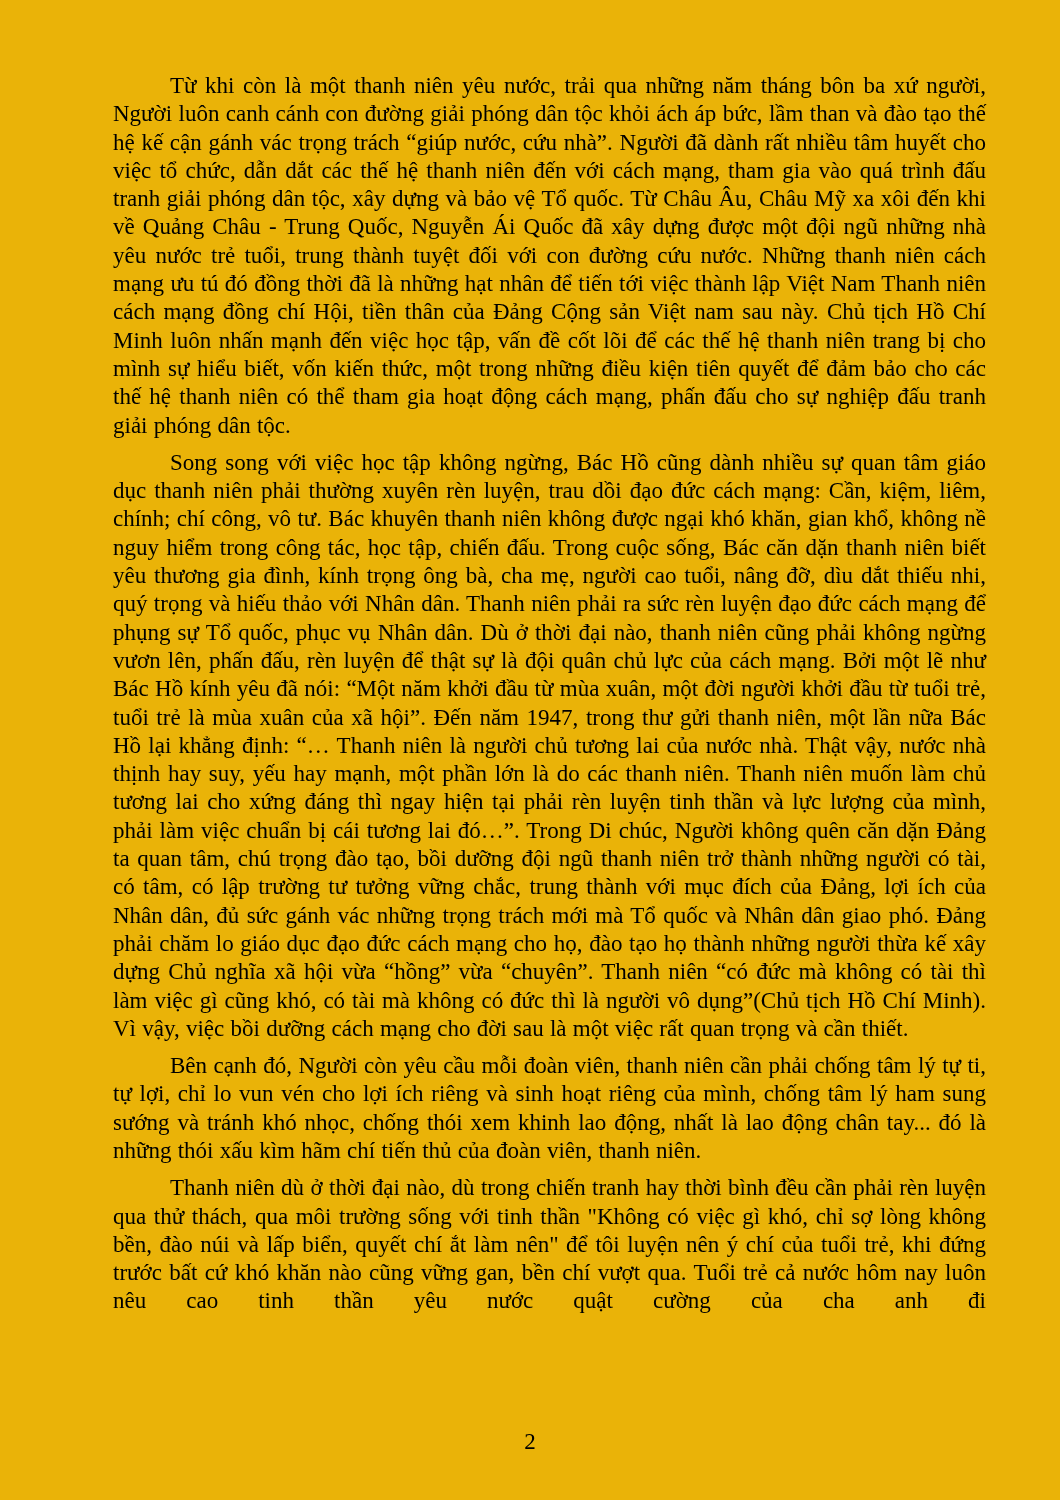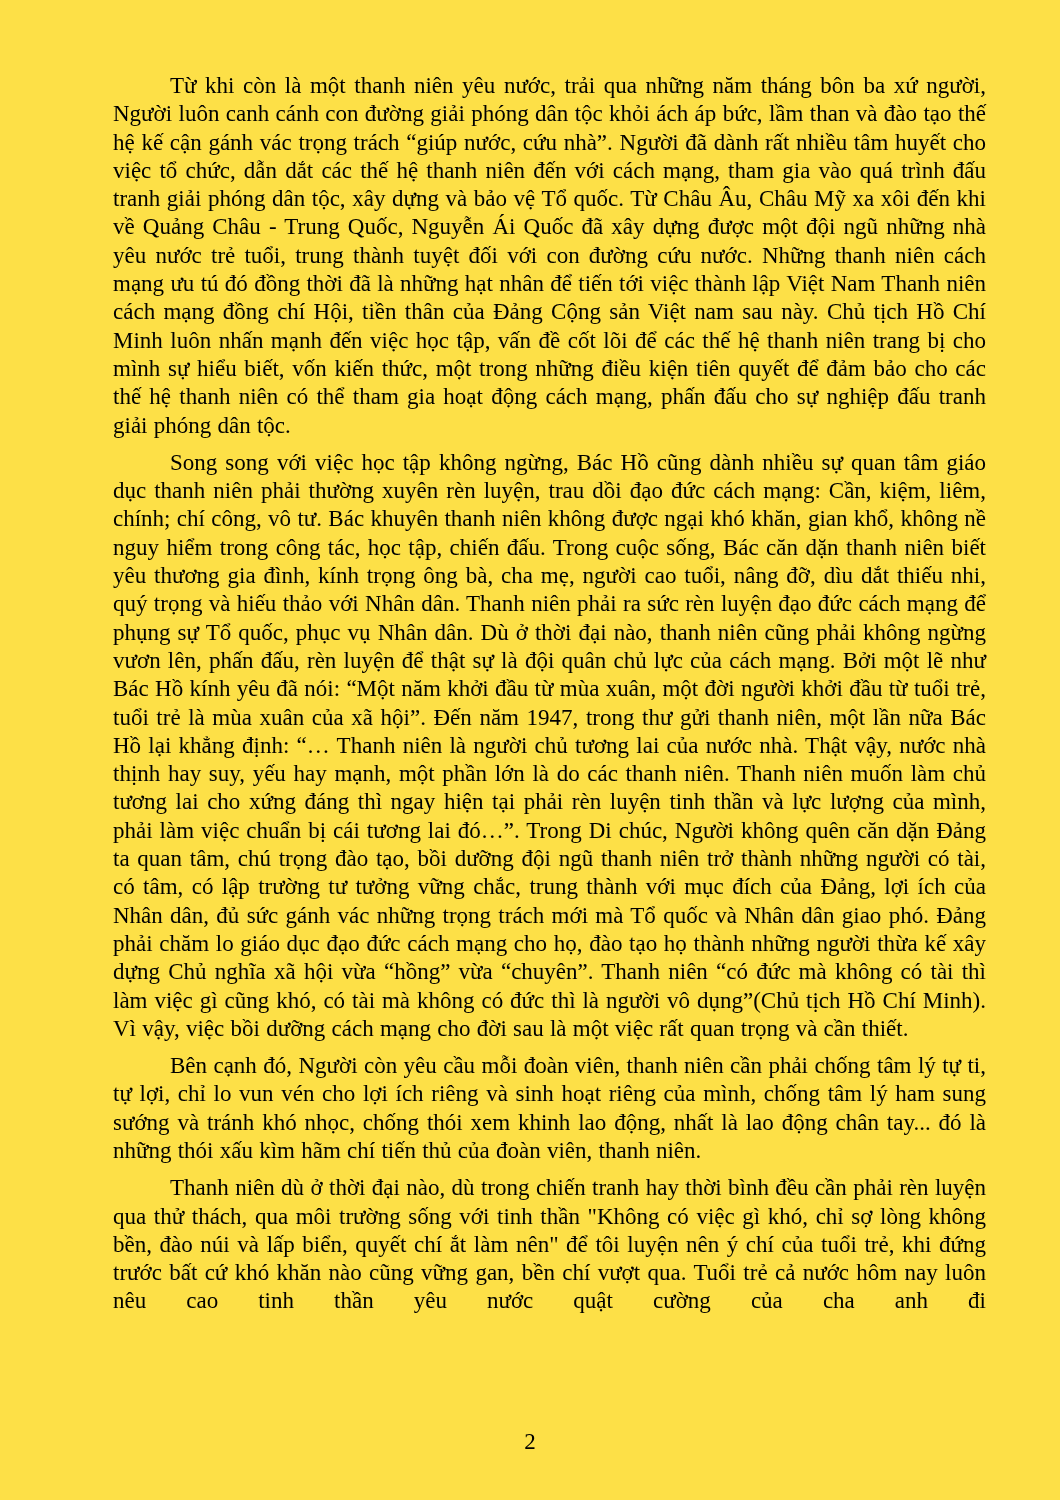--- a/index.html
+++ b/index.html
@@ -4,21 +4,21 @@
 <style>
   html, body {
     margin: 0;
     padding: 0;
     background: #ffffff;
   }
   .page {
     position: relative;
     width: 1060px;
     height: 1500px;
-    background: #fde047;
+    background: #eab308;
     color: #000000;
     overflow: hidden;
     font-family: "Liberation Serif", "DejaVu Serif", serif;
   }
   .textblock {
     position: absolute;
     left: 113px;
     top: 72px;
     width: 873px;
   }

